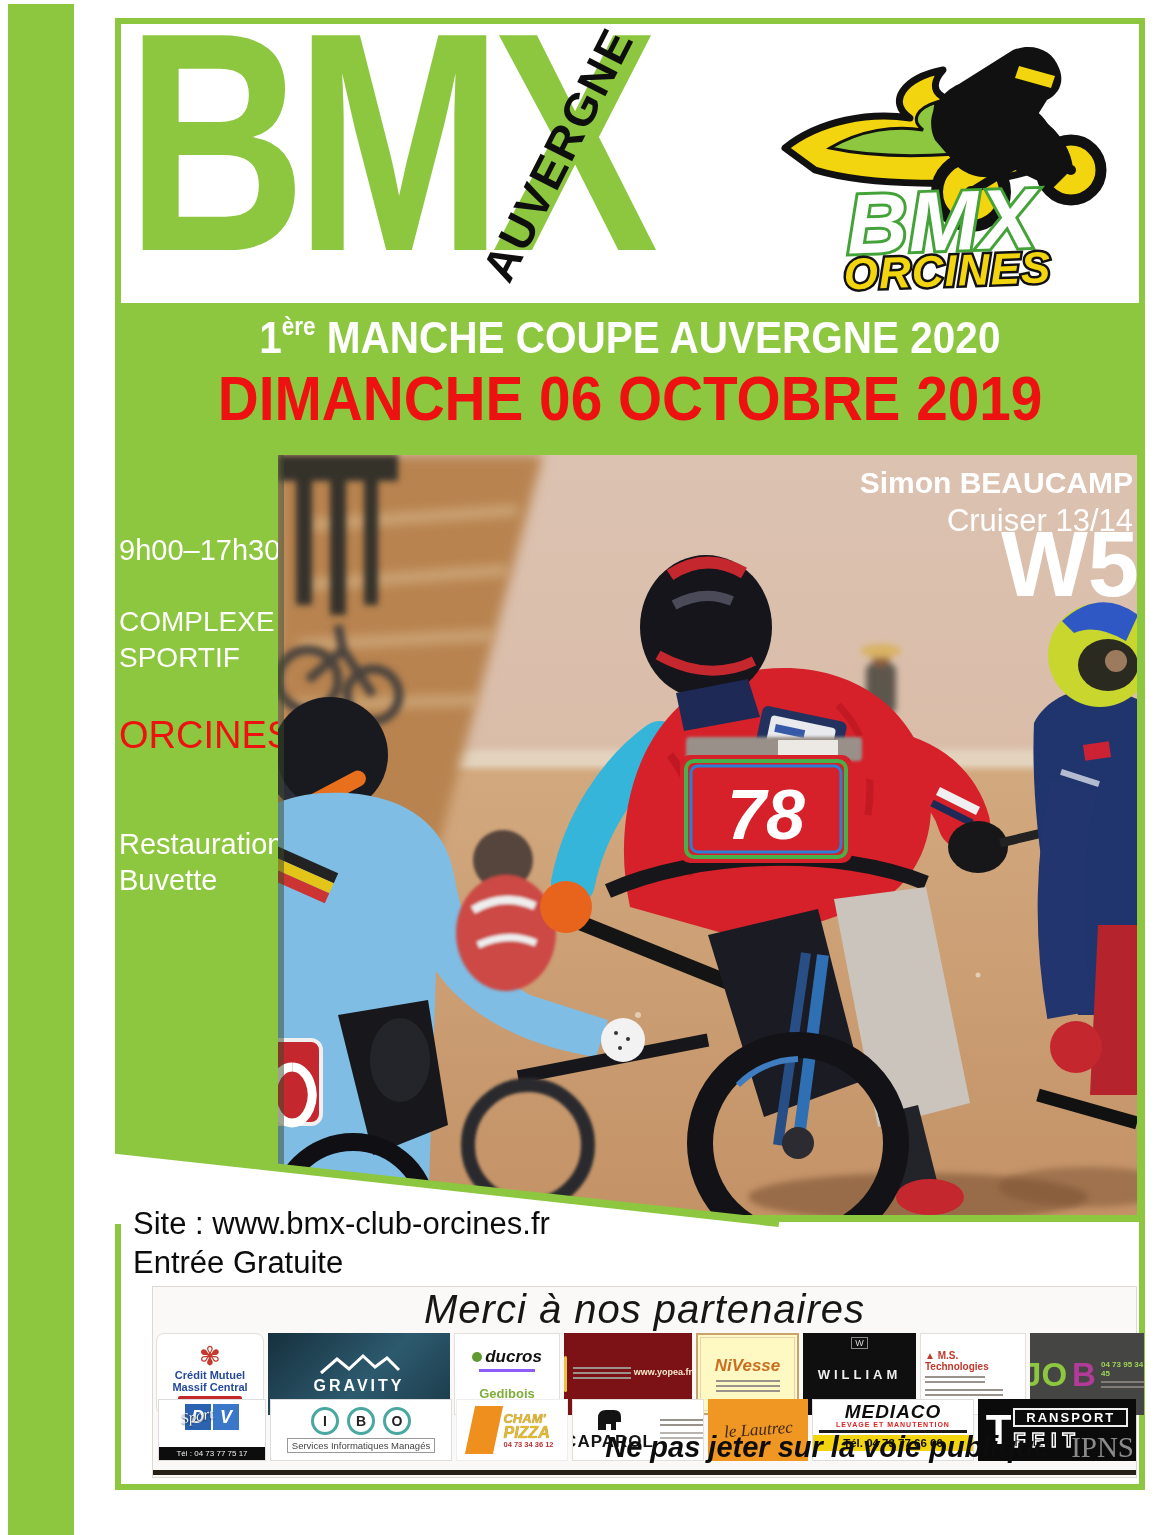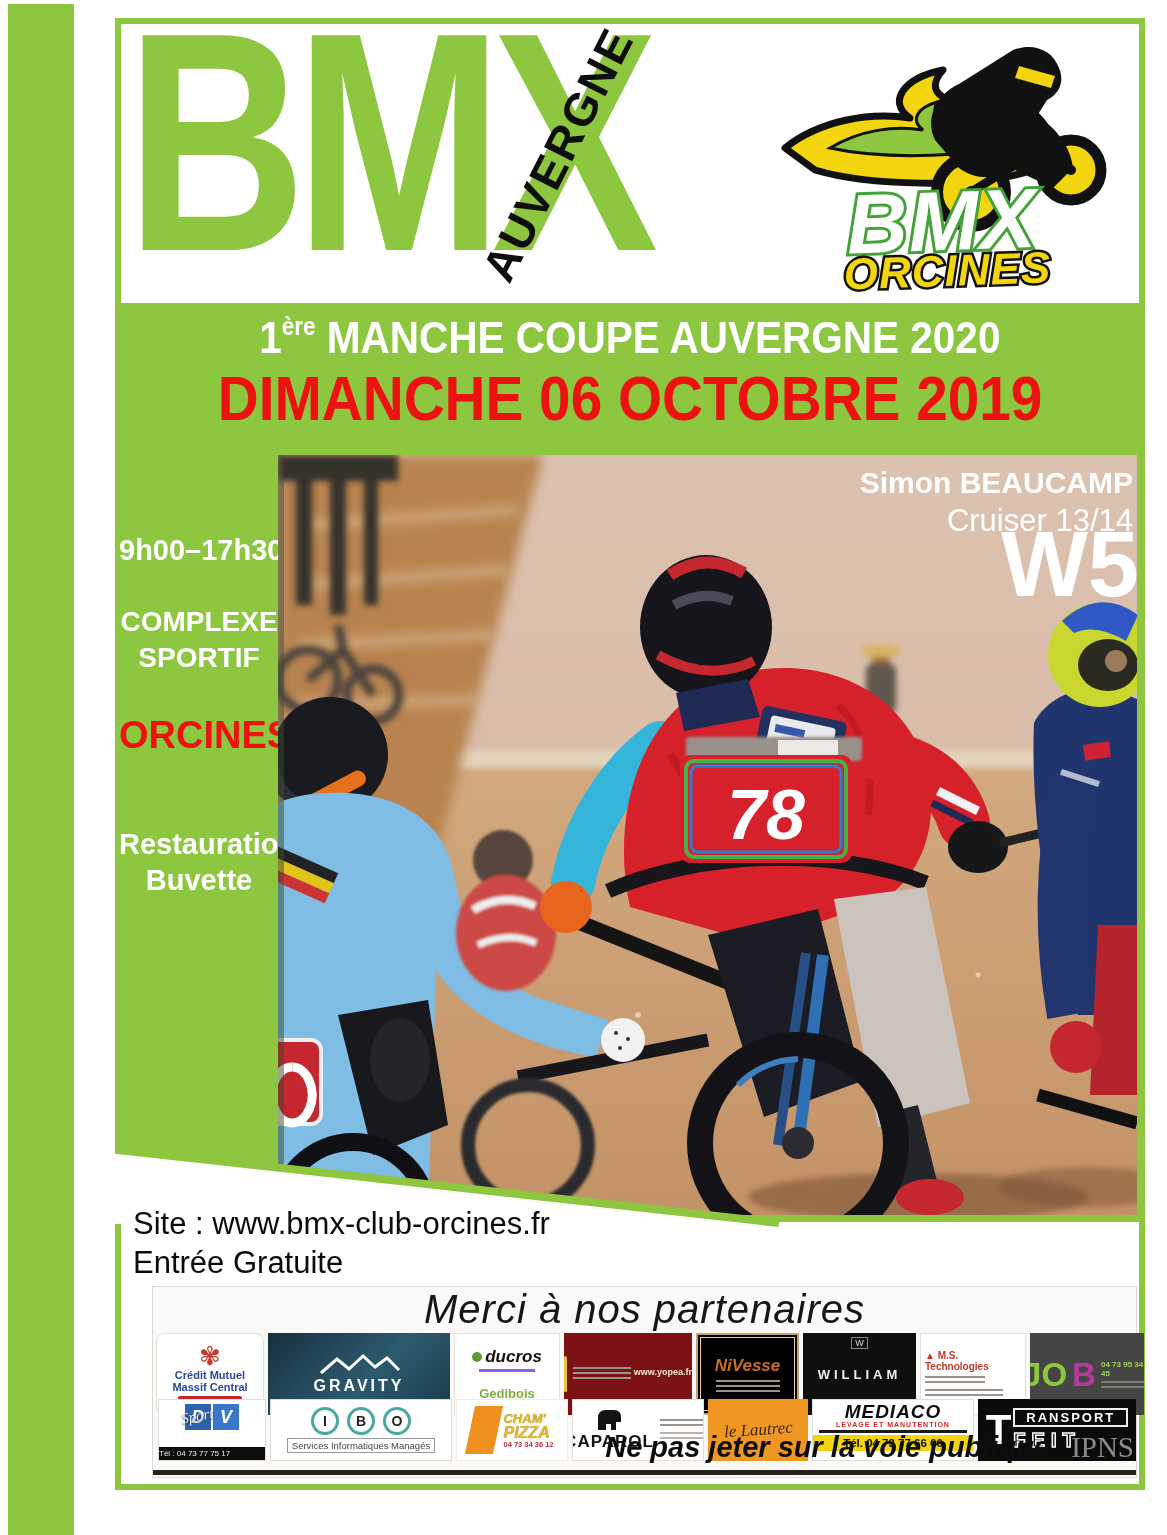--- a/index.html
+++ b/index.html
@@ -20,21 +20,21 @@
   .club-logo{left:775px;top:20px;width:340px;height:275px}
 
   
   .band{left:115px;top:303px;width:1030px;height:919px;background:var(--green)}
   .title1{left:121px;top:312px;width:1018px;text-align:center;color:#fff;font-weight:700;font-size:45px;line-height:1.15}
   .title1 sup{font-size:25px;vertical-align:18px}
   .title2{left:121px;top:364px;width:1018px;text-align:center;color:var(--red);font-weight:800;font-size:63px;line-height:1.1}
   .cond{display:inline-block;transform:scaleX(.9);transform-origin:center top;white-space:nowrap}
 
   
-  .info{width:160px;left:119px;text-align:center;color:#fff;font-weight:700;white-space:nowrap}
+  .info{width:160px;left:119px;color:#fff;font-weight:400;white-space:nowrap}
   .i-hours{top:534px;font-size:29px}
   .i-ven1{top:606px;font-size:28px}
   .i-ven2{top:642px;font-size:28px}
   .i-city{top:714px;font-size:38px;color:var(--red)}
   .i-sv1{top:828px;font-size:29px}
   .i-sv2{top:864px;font-size:29px}
 
   .photo{left:278px;top:455px;width:859px;height:760px}
 
   .ov{color:#fff;text-align:right;white-space:nowrap}
@@ -68,21 +68,21 @@
   .t-duc{width:106px;background:#fff;border:1px solid #e4dfd8}
   .duc-name{font-size:17px;font-weight:800;font-style:italic;color:#111}
   .duc-dot{display:inline-block;width:10px;height:10px;border-radius:50%;background:#5f9a32;margin-right:3px}
   .duc-sub{font-size:13px;font-weight:700;color:#7fae3a;border-top:3px solid #8b5cf6;padding-top:14px;margin-top:2px}
 
   .t-yop{width:128px;background:#7c1216;color:#f0e6d2;flex-direction:row;gap:6px}
   .yop-fig{width:13px;height:36px;background:#e8c53a;border-radius:2px}
   .yop-col{display:flex;flex-direction:row;align-items:flex-start;gap:3px}
   .yop-url{font-size:9px;font-weight:700;color:#f5e9c8}
 
-  .t-niv{width:103px;background:#000000;border:2px solid #caa36b;outline:1px solid #e6d2b2;outline-offset:-5px}
+  .t-niv{width:103px;background:#fef9c3;border:2px solid #caa36b;outline:1px solid #e6d2b2;outline-offset:-5px}
   .niv-name{font-size:17px;font-weight:800;font-style:italic;color:#c96f22}
 
   .t-wil{width:113px;background:#0f0f0f;color:#eee}
   .wil-mono{font-size:9px;border:1px solid #888;padding:0 3px;color:#ddd}
   .wil-name{font-size:13px;font-weight:700;letter-spacing:4px;margin:18px 0}
 
   .t-ms{width:106px;background:#fff;border:1px solid #e4dfd8;align-items:flex-start;padding:4px}
   .ms-name{font-size:10px;font-weight:800;color:#c0392b}
   .ms-tri{color:#c0392b;font-size:10px}
 
@@ -92,21 +92,21 @@
   .job-col{display:flex;flex-direction:column;gap:3px;align-items:flex-start}
   .job-ph{font-size:8px;font-weight:700;color:#9fd455}
 
   .t-dv{width:108px;background:#fff;border:1px solid #ddd;justify-content:flex-start;padding-top:4px}
   .dv-sq{display:flex;gap:2px}
   .dv-sq b{width:26px;height:26px;background:#2c63b0;color:#fff;font-size:18px;font-style:italic;
     display:flex;align-items:center;justify-content:center}
   .dv-sq b+b{background:#3a77c8}
   .dv-script{position:absolute;top:8px;left:22px;font-style:italic;font-size:15px;color:#f4f6ff;
     text-shadow:0 1px 2px #123;transform:rotate(-10deg);font-family:"Liberation Serif",serif}
-  .dv-band{position:absolute;bottom:0;left:0;width:100%;background:#0d0d0d;color:#eee;font-size:8px;padding:2px 0}
+  .dv-band{position:absolute;bottom:0;left:0;width:100%;background:#0d0d0d;color:#eee;font-size:8px;text-align:center;padding:2px 0}
 
   .t-ibo{width:182px;background:#fff;border:1px solid #ddd}
   .ibo-row{display:flex;gap:8px}
   .ibo-c{width:28px;height:28px;border:3px solid #49a8a0;border-radius:50%;display:flex;align-items:center;justify-content:center;
     font-weight:700;font-size:14px;color:#222}
   .ibo-sub{font-size:9.5px;color:#444;border:1px solid #999;padding:1px 4px;margin-top:3px;background:#fff}
 
   .t-cham{width:112px;background:#fff;border:1px solid #eee;flex-direction:row;gap:5px}
   .cham-wedge{width:28px;height:48px;background:#ef8f1d;transform:skewX(-12deg)}
   .cham-col{display:flex;flex-direction:column;align-items:flex-start;line-height:1}

